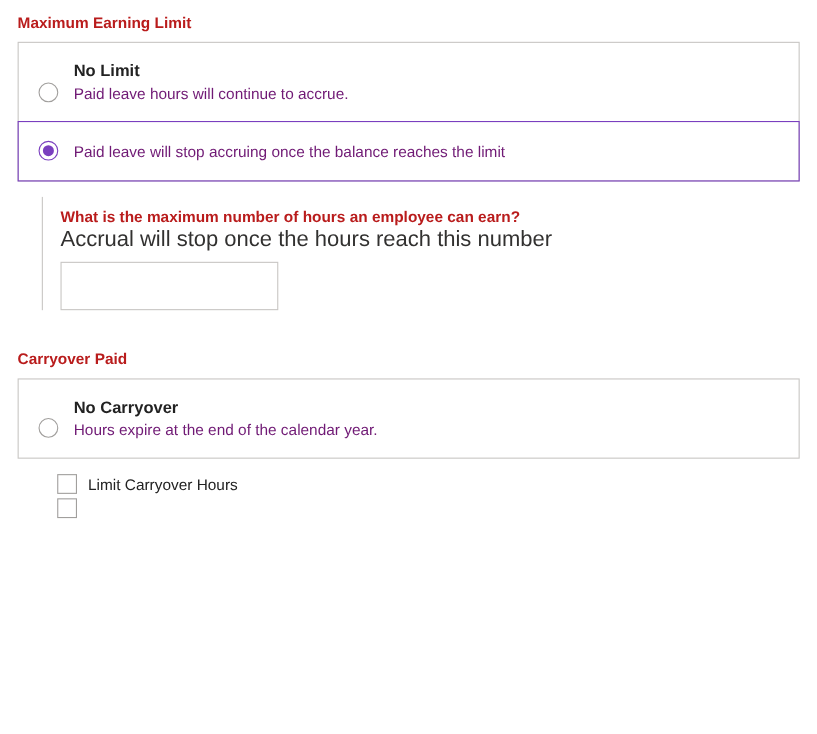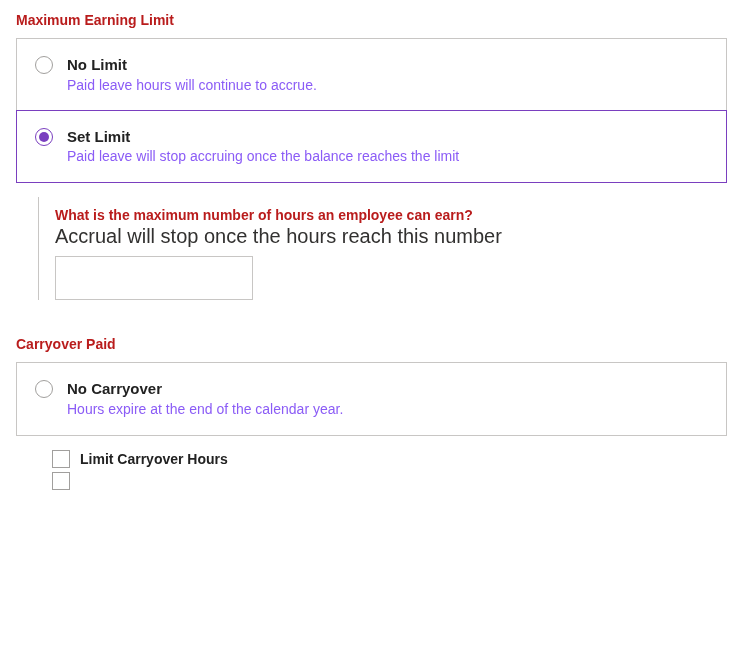--- a/index.html
+++ b/index.html
@@ -20,21 +20,21 @@
       font-size: 14px;
       color: #b91c1c;
       margin-bottom: 10px;
     }
     .option-box {
       border: 1px solid #c8c6c4;
       margin-bottom: 0;
     }
     .option-row {
       display: flex;
-      align-items: flex-start;
+      align-items: flex-end;
       padding: 16px 18px 18px 18px;
       cursor: pointer;
     }
     .option-row.selected {
       border: 1px solid #7a3fbf;
       margin: -1px;
       position: relative;
       z-index: 1;
     }
     .radio {
@@ -66,21 +66,21 @@
       flex-direction: column;
     }
     .option-label {
       font-weight: 600;
       font-size: 15px;
       color: #222;
       line-height: 1.3;
     }
     .option-desc {
       font-size: 14px;
-      color: #8b5cf6;
+      color: #701a75;
       margin-top: 2px;
     }
     .sub-panel {
       margin-top: 14px;
       margin-left: 22px;
       padding: 10px 0 0 16px;
       border-left: 1px solid #c8c6c4;
     }
     .sub-title {
       font-weight: 600;
@@ -116,21 +116,21 @@
       cursor: pointer;
     }
     .checkbox {
       width: 18px;
       height: 18px;
       border: 1px solid #a19f9d;
       background: #ffffff;
       flex-shrink: 0;
     }
     .checkbox-label {
-      font-weight: 700;
+      font-weight: 400;
       font-size: 14px;
       color: #222;
       margin-left: 10px;
     }
   </style>
 </head>
 <body>
 
 <div>
   <div class="section-title">Maximum Earning Limit</div>
@@ -139,21 +139,20 @@
     <div class="option-row">
       <div class="radio"></div>
       <div class="option-text">
         <div class="option-label">No Limit</div>
         <div class="option-desc">Paid leave hours will continue to accrue.</div>
       </div>
     </div>
     <div class="option-row selected">
       <div class="radio checked"></div>
       <div class="option-text">
-        <div class="option-label">Set Limit</div>
         <div class="option-desc">Paid leave will stop accruing once the balance reaches the limit</div>
       </div>
     </div>
   </div>
 
   <div class="sub-panel">
     <div class="sub-title">What is the maximum number of hours an employee can earn?</div>
     <div class="sub-desc">Accrual will stop once the hours reach this number</div>
     <input type="text" class="text-input" value="" style="">
   </div>

